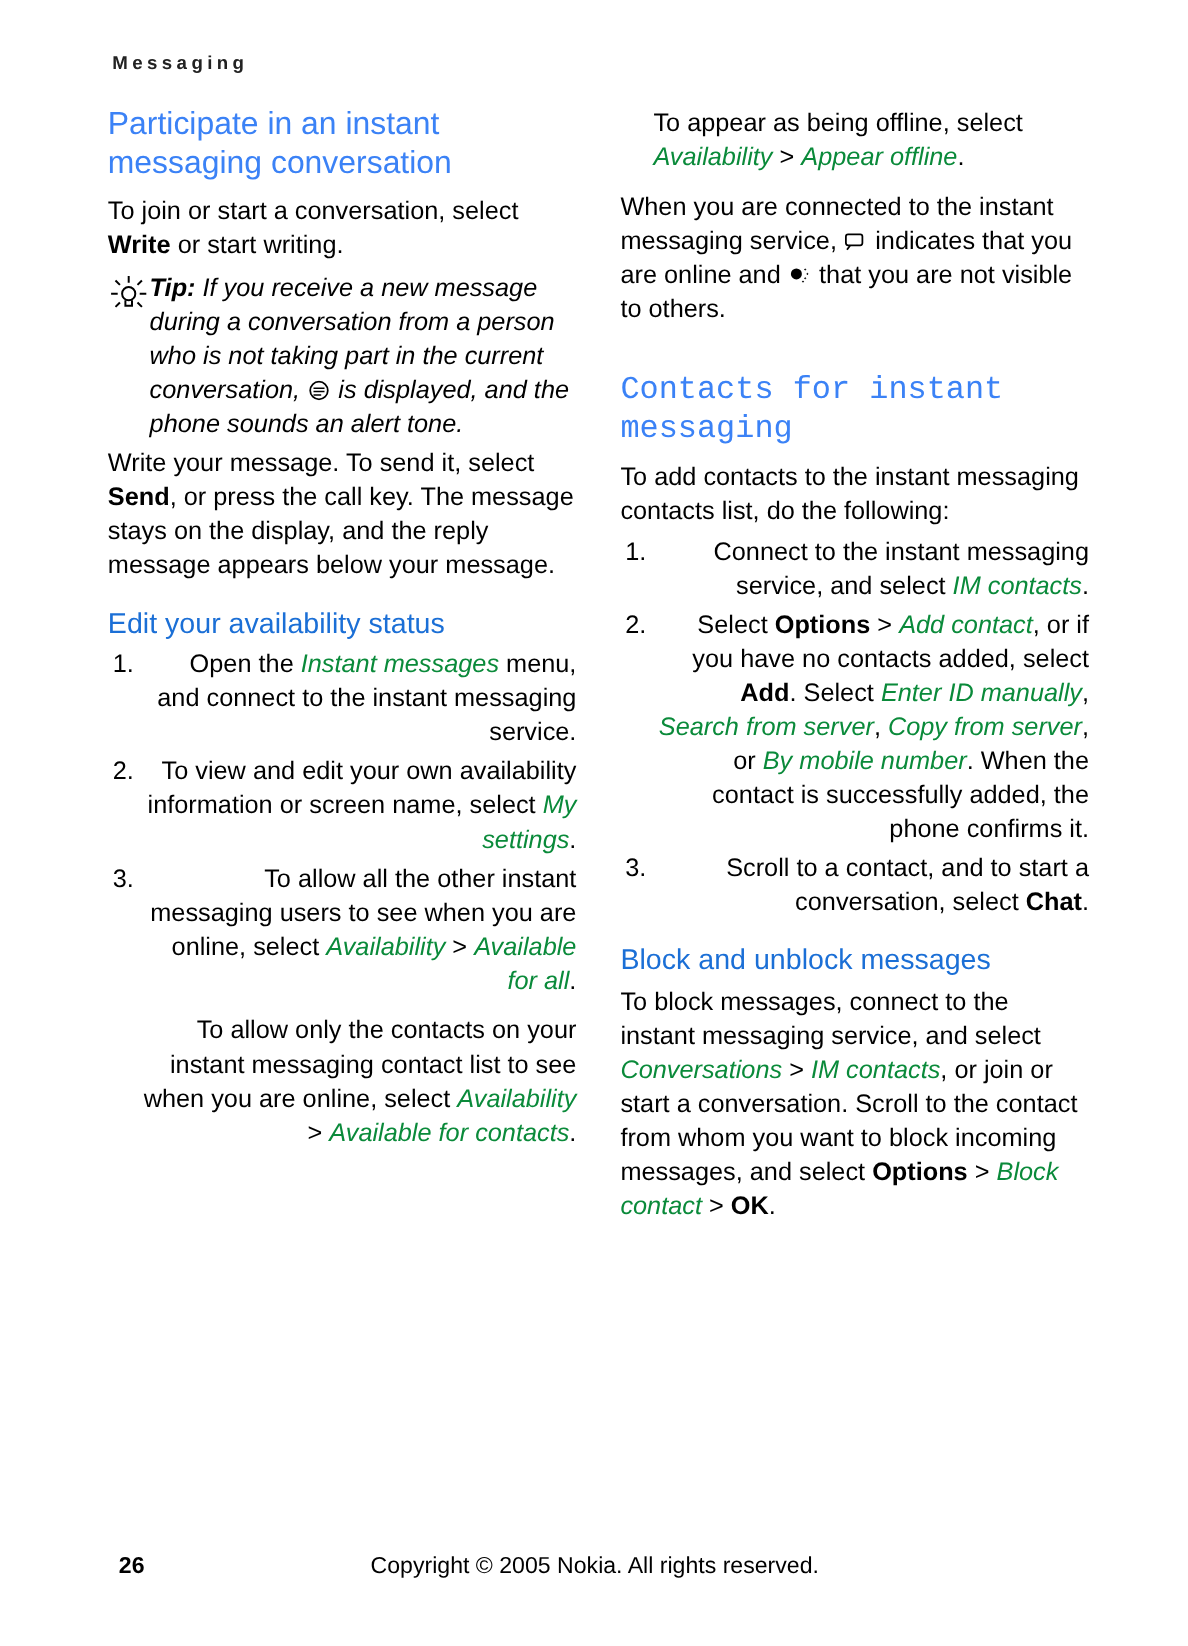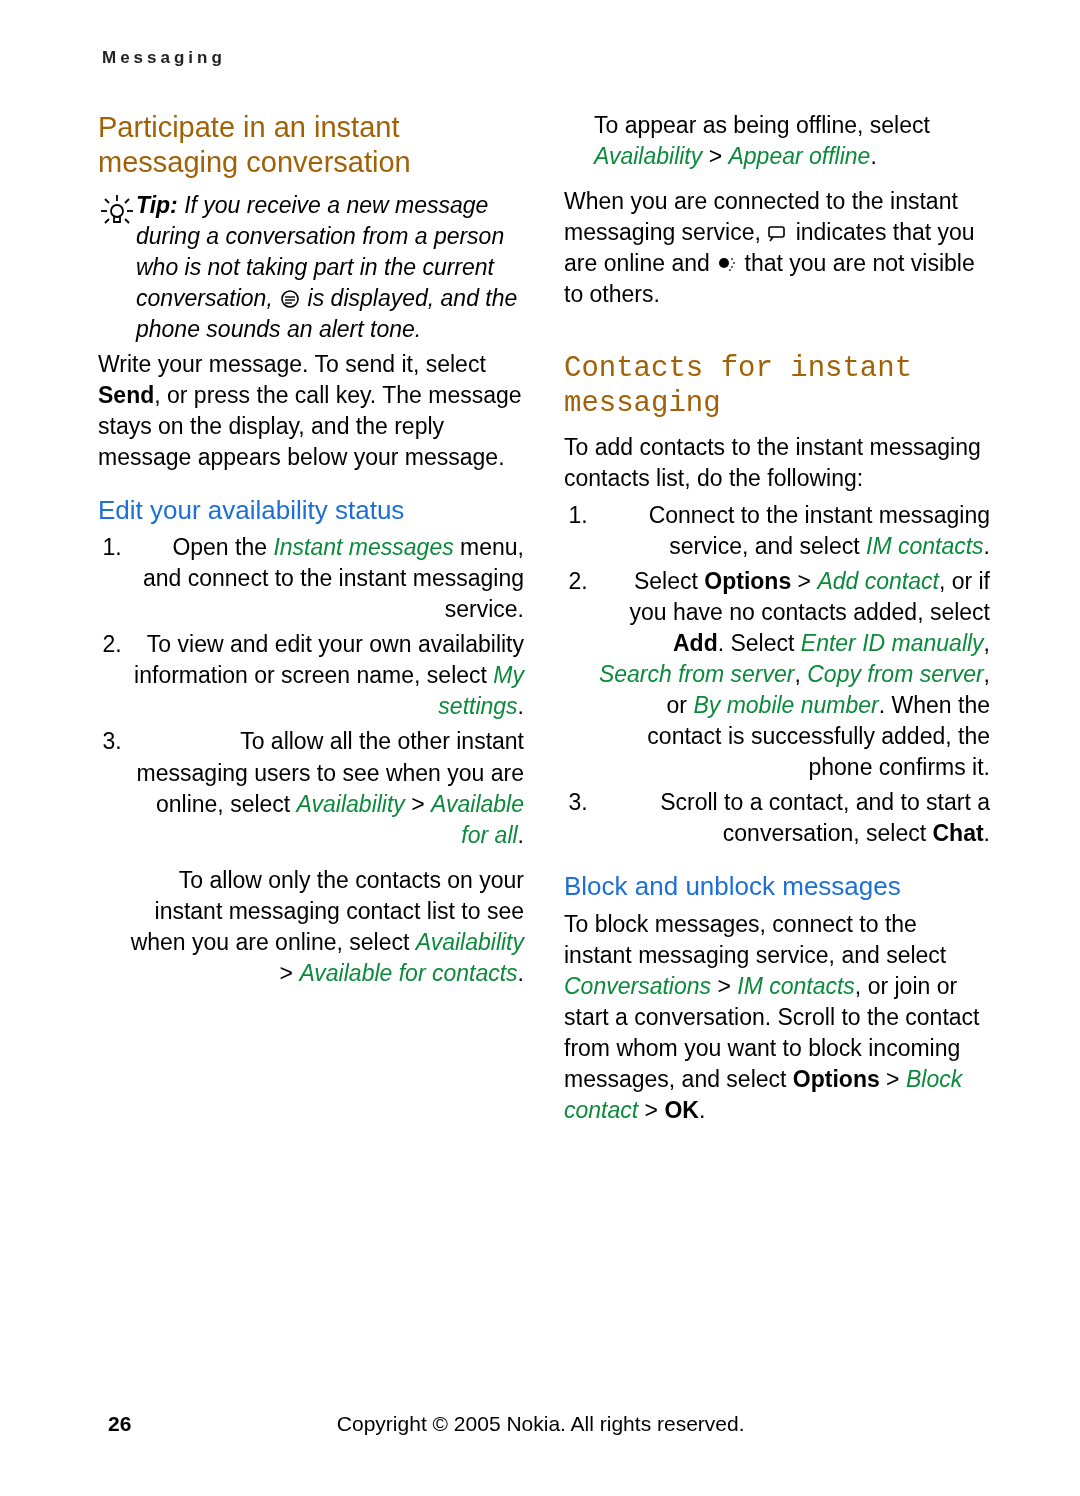--- a/index.html
+++ b/index.html
@@ -16,36 +16,36 @@
     box-sizing: border-box;
     height: 100%;
     display: flex;
     flex-direction: column;
   }
   .header {
     font-size: 17px;
     letter-spacing: 4px;
     font-weight: bold;
     color: #222;
-    margin-bottom: 42px;
+    margin-bottom: 28px;
     margin-left: 4px;
   }
   .columns {
     display: flex;
     gap: 40px;
     flex: 1;
   }
   .col {
     flex: 1;
     font-size: 23px;
     line-height: 1.35;
     color: #000;
   }
   .h2 {
-    color: #a16207;
+    color: #3b82f6;
     font-size: 29px;
     font-weight: normal;
     margin: 0 0 10px 0;
     line-height: 1.2;
   }
   .h3 {
     color: #1b6fd6;
     font-size: 26px;
     font-weight: normal;
     margin: 22px 0 6px 0;
@@ -96,20 +96,23 @@
 </head>
 <body>
 
 <div class="page">
   <div class="header">Messaging</div>
 
   <div class="columns">
 
     <div class="col">
       <div class="h2">Participate in an instant messaging conversation</div>
+      <p>
+        <span>To join or start a conversation, select </span><span class="bold">Write</span><span> or start writing.</span>
+      </p>
 
       <div class="tip-row">
         <div class="tip-icon">
           <svg viewBox="0 0 36 36">
             <g stroke="#000" stroke-width="1.8" fill="none">
               <circle cx="18" cy="18" r="6"></circle>
               <path d="M15 24 v5 h6 v-5"></path>
               <line x1="18" y1="2" x2="18" y2="8"></line>
               <line x1="6" y1="6" x2="10" y2="10"></line>
               <line x1="30" y1="6" x2="26" y2="10"></line>

